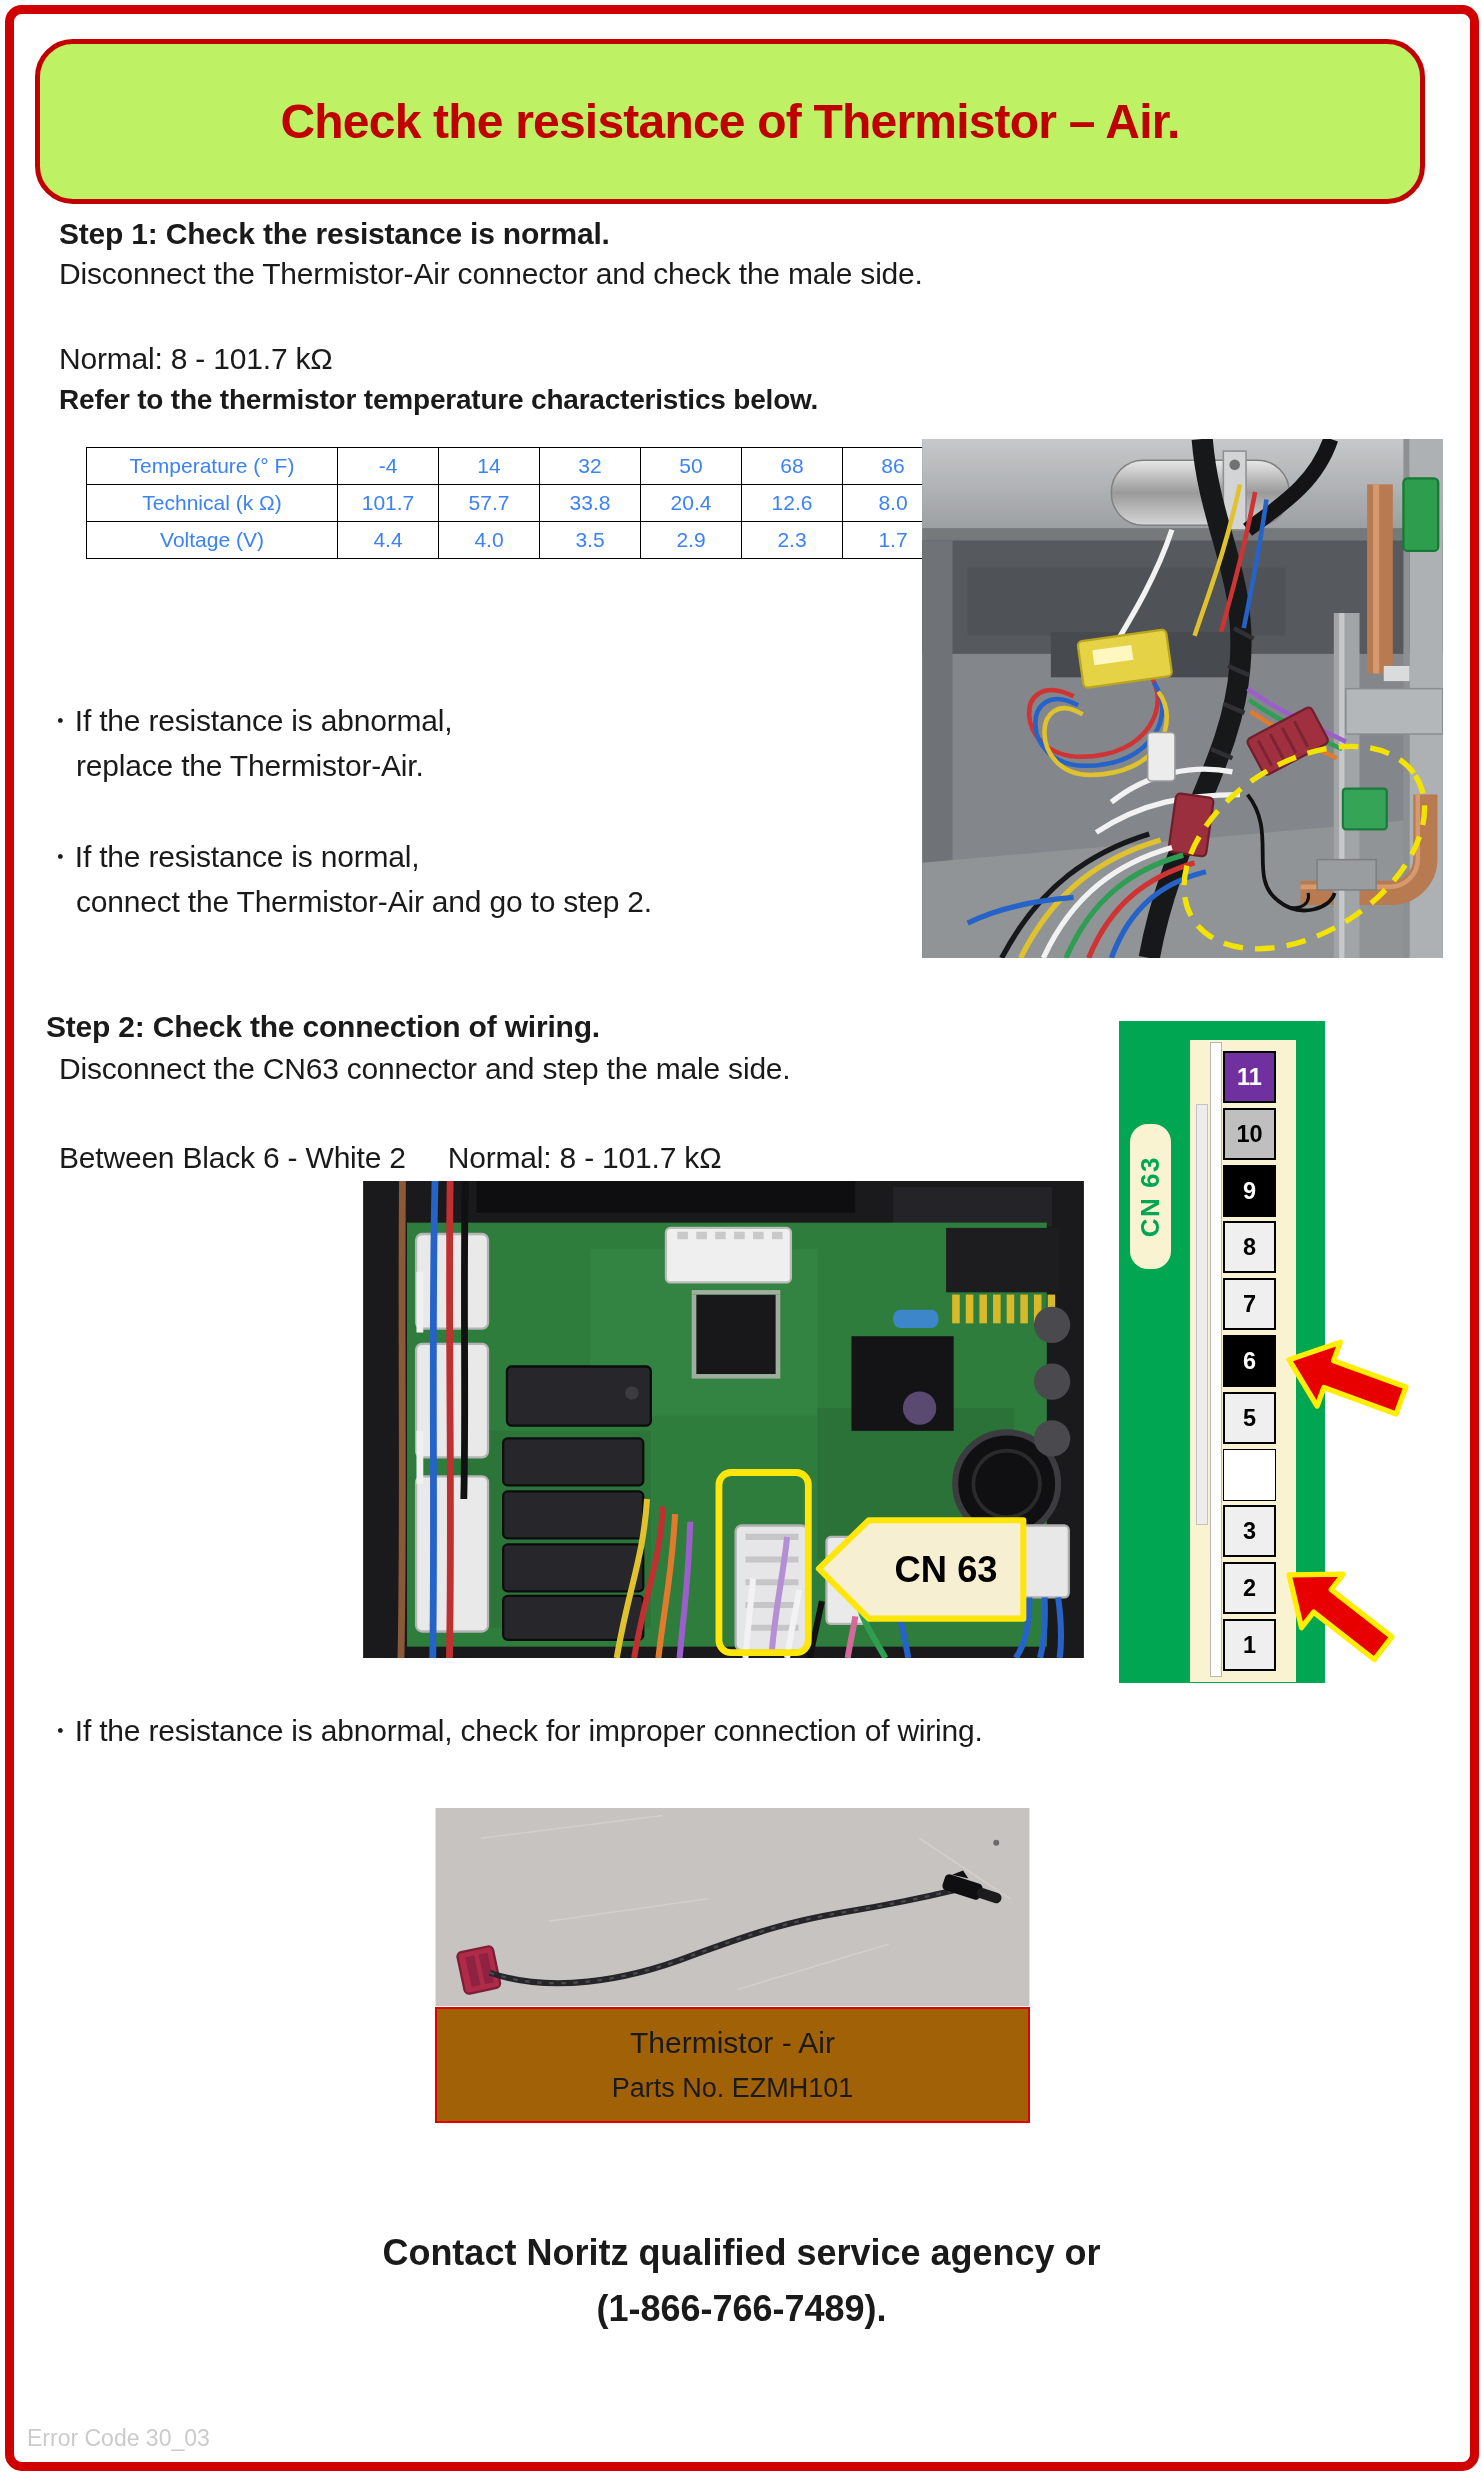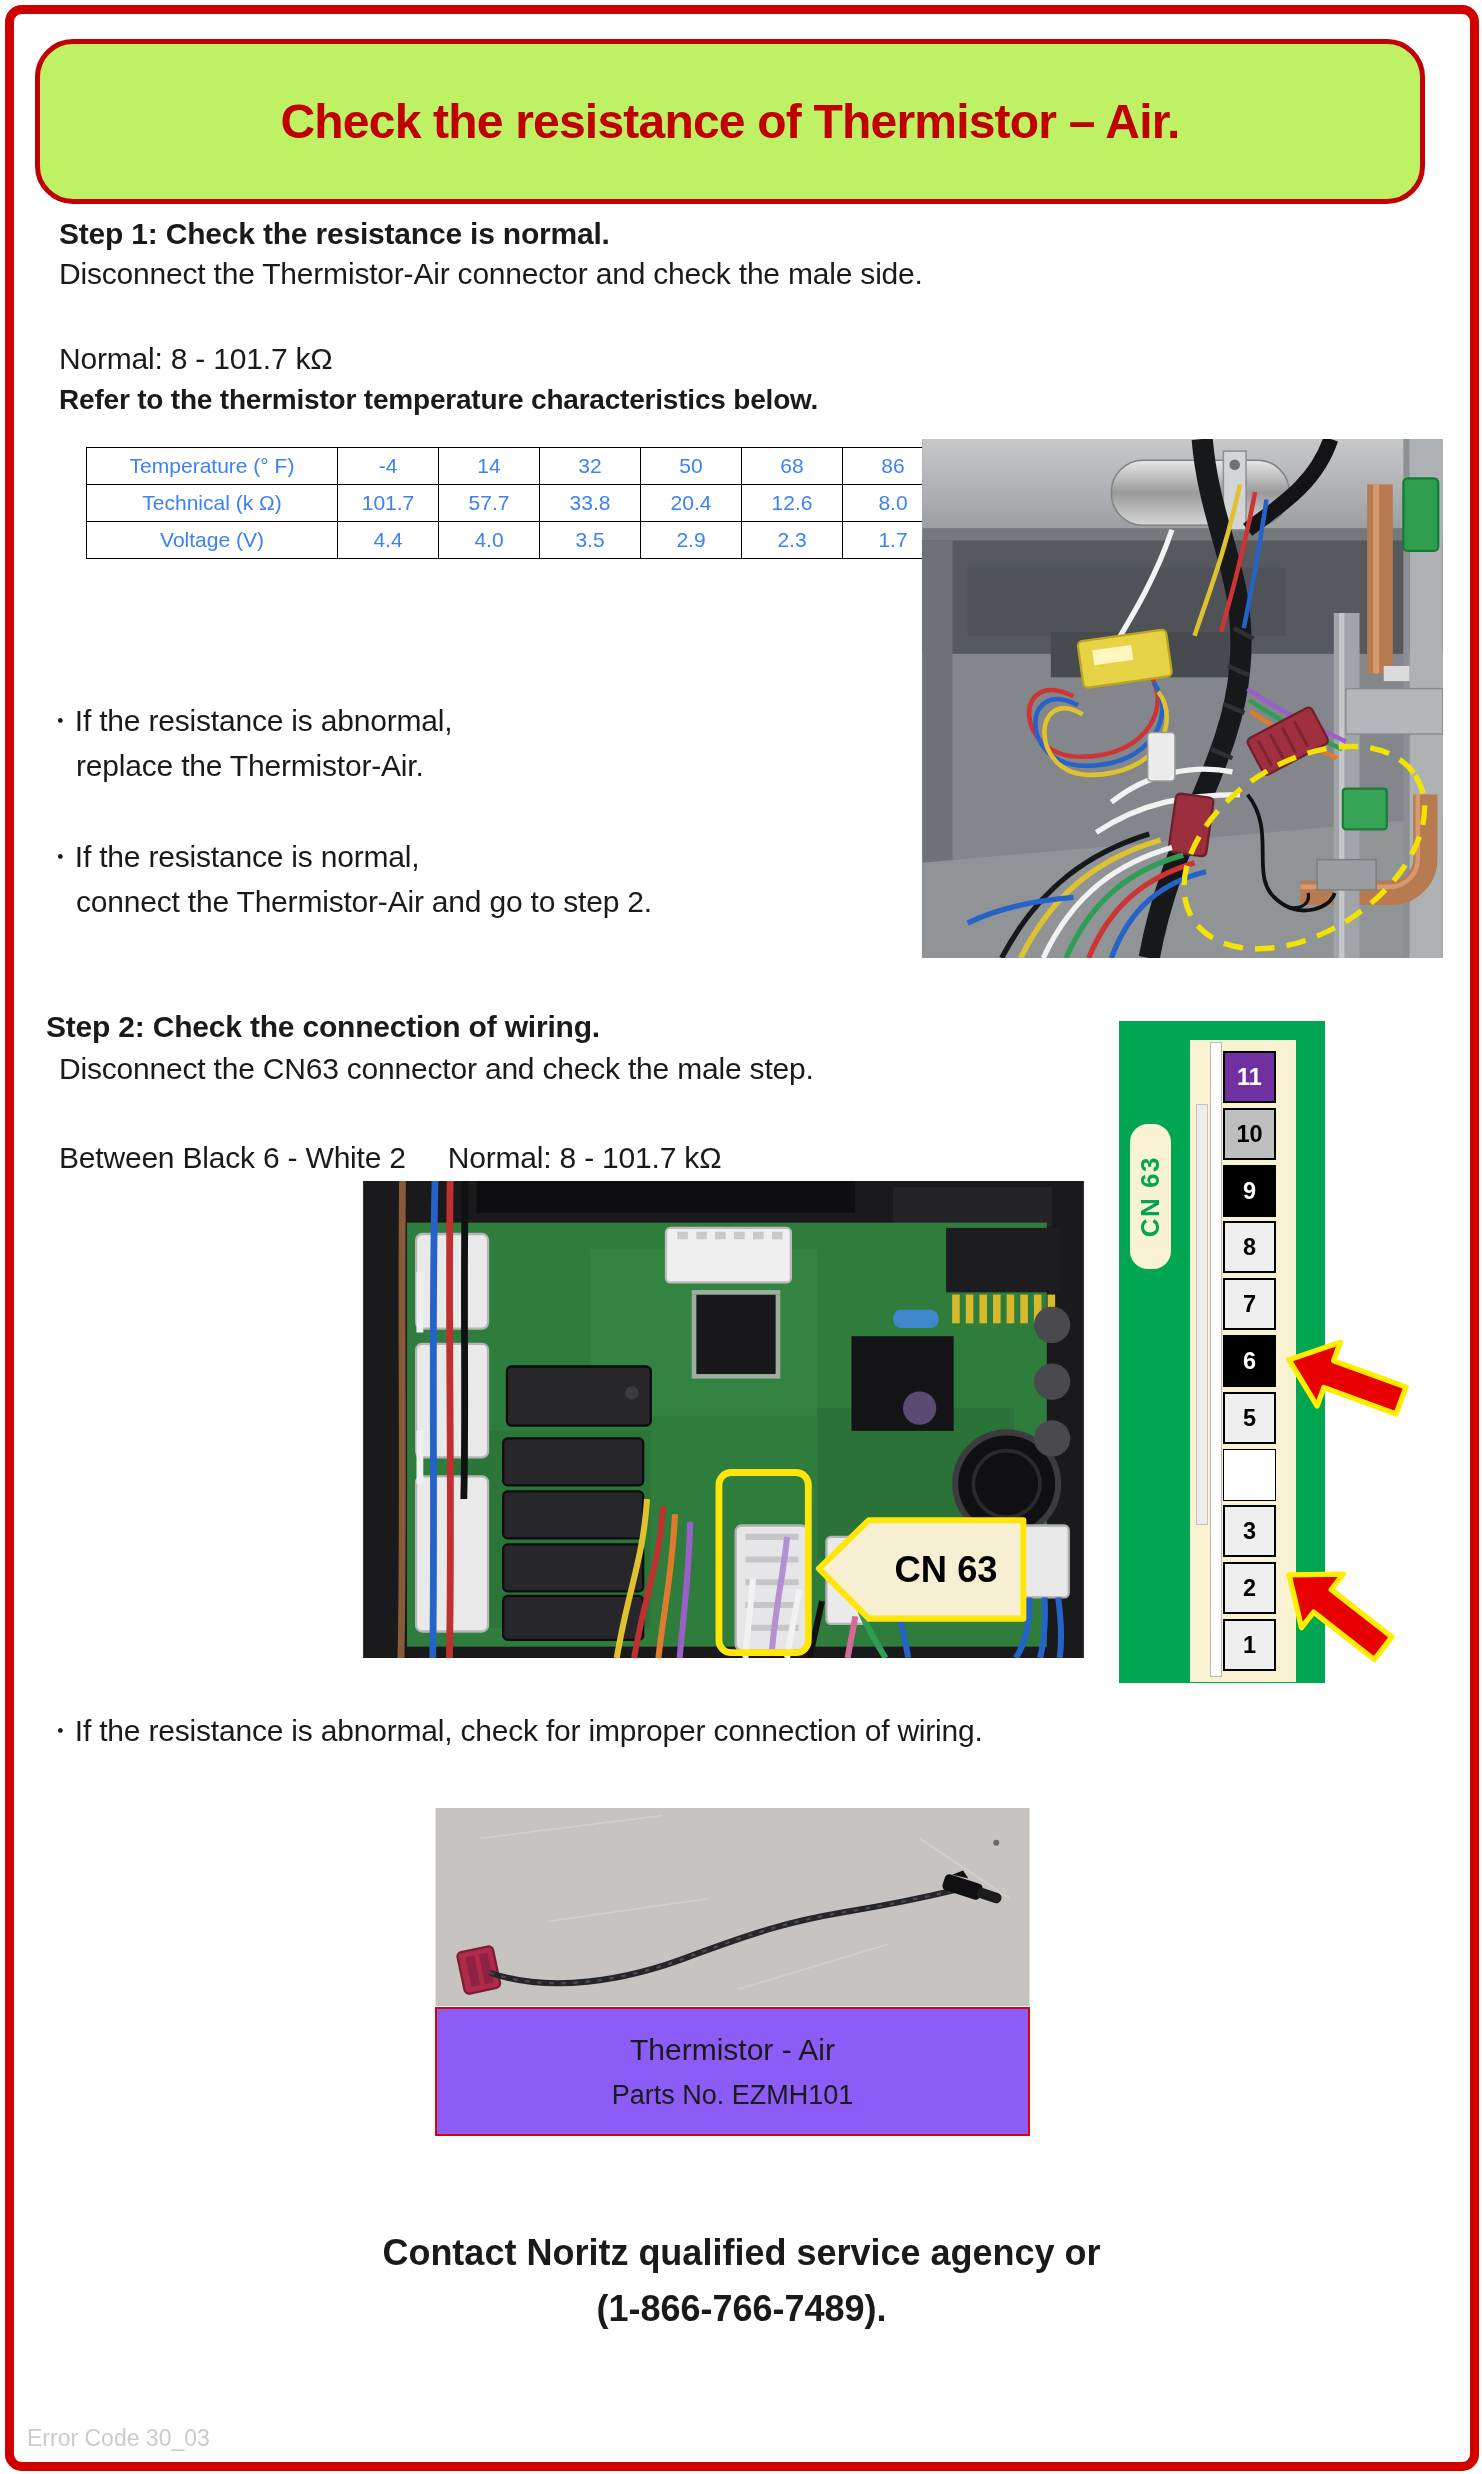--- a/index.html
+++ b/index.html
@@ -31,21 +31,21 @@
   #cn63-label-plate .vtext{writing-mode:vertical-rl;transform:rotate(180deg);
                     font-size:26px;font-weight:bold;color:#00a651;letter-spacing:1.5px;}
   .pin{left:1223px;width:53px;height:52px;box-sizing:border-box;border:2.3px solid #000;background:#efefef;
        display:flex;align-items:center;justify-content:center;font-size:23.5px;font-weight:bold;color:#000;}
   .pin.purple{background:#7030a0;color:#fff;}
   .pin.gray{background:#bfbfbf;}
   .pin.black{background:#000;color:#fff;}
   .pin.blank{background:#ffffff;border-width:1.5px;}
   .arrow-svg{overflow:visible;}
   
-  #caption-box{left:435px;top:2007px;width:595px;height:129px;border:2.3px solid #e00000;background:#8b5cf6;
+  #caption-box{left:435px;top:2007px;width:595px;height:116px;border:2.3px solid #e00000;background:#a16207;
                display:flex;flex-direction:column;align-items:center;justify-content:center;gap:13px;box-sizing:border-box;}
   #caption-box .c1{font-size:30px;}
   #caption-box .c2{font-size:27px;}
   
   #contact{left:0;top:2225px;width:1483px;text-align:center;}
   
   #footer{left:27px;top:2425px;font-size:23px;color:#cbcbcb;}
 </style>
 </head>
 <body>
@@ -187,21 +187,21 @@
     </g>
 
     <path d="M 430,470 C 470,520 430,580 470,610 C 500,635 540,620 545,600" fill="none" stroke="#111" stroke-width="5"></path>
     <path d="M 470,610 c 20,18 45,8 40,-10" fill="none" stroke="#111" stroke-width="4"></path>
     <g transform="translate(505,540) rotate(-33)">
       <ellipse cx="0" cy="0" rx="175" ry="112" fill="none" stroke="#f2e400" stroke-width="7" stroke-dasharray="26 16"></ellipse>
     </g>
   </svg>
 
   <div class="abs t40 b" style="left:46px;top:1009px;">Step 2: Check the connection of wiring.</div>
-  <div class="abs t40" style="left:59px;top:1051px;">Disconnect the CN63 connector and check the male step.</div>
+  <div class="abs t40" style="left:59px;top:1051px;">Disconnect the CN63 connector and step the male side.</div>
   <div class="abs t40" style="left:59px;top:1140px;">
     <span>Between Black 6 - White 2</span><span style="margin-left:42px;">Normal: 8 - 101.7 kΩ</span>
   </div>
 
   <svg class="abs" style="left:363px;top:1181px;" width="721" height="477" viewBox="0 0 952 630">
     <rect x="0" y="0" width="952" height="630" fill="#1a1a1c"></rect>
     <rect x="150" y="0" width="500" height="42" fill="#0e0e10"></rect>
     <rect x="700" y="8" width="210" height="52" fill="#242428"></rect>
     <rect x="58" y="55" width="845" height="560" fill="#2e7d3c"></rect>
     <rect x="300" y="90" width="300" height="220" fill="#3a8c4a" opacity="0.45"></rect>

